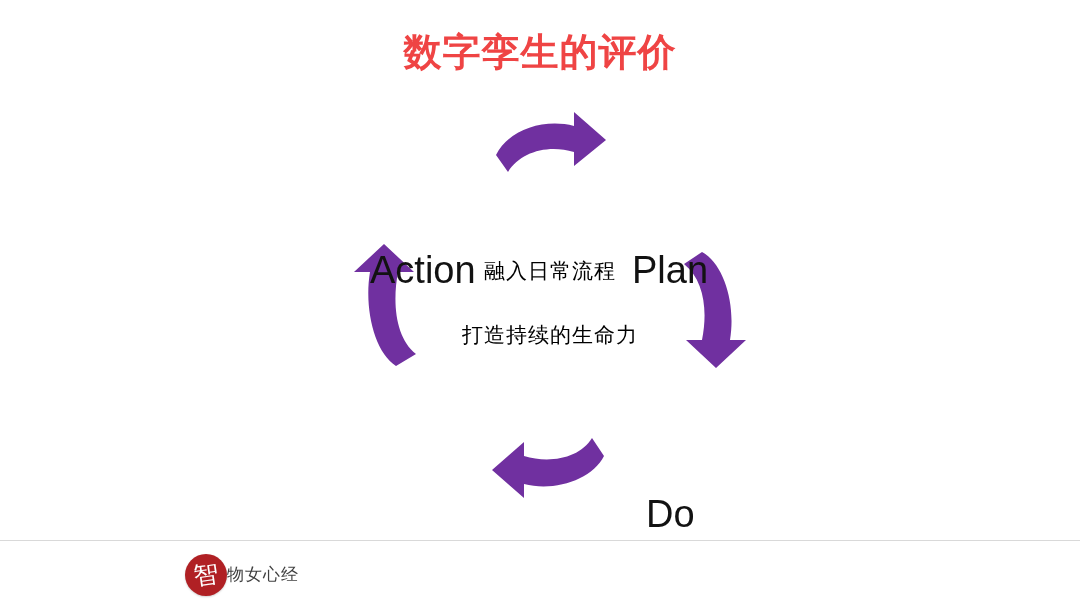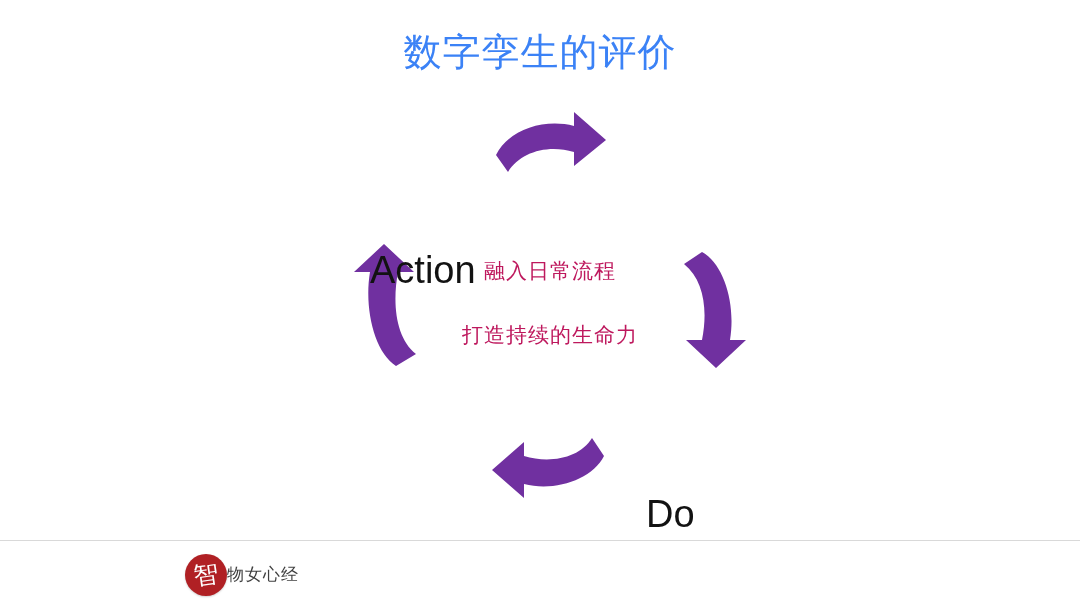--- a/index.html
+++ b/index.html
@@ -20,23 +20,23 @@
 
   
   #slide-title {
     position: absolute;
     left: 0;
     top: 28px;
     width: 1080px;
     text-align: center;
     font-size: 38px;
     line-height: 48px;
-    color: #3b82f6;
+    color: #ef4444;
     letter-spacing: 1px;
-    font-weight: 400;
+    font-weight: 700;
     white-space: nowrap;
   }
 
   
   #cycle {
     position: absolute;
     left: 310px;
     top: 100px;
     width: 480px;
     height: 420px;
@@ -67,21 +67,21 @@
   #center-text {
     position: absolute;
     left: 120px;
     top: 158px;
     width: 240px;
     text-align: center;
   }
   .center-line {
     font-size: 21px;
     line-height: 26px;
-    color: #be185d;
+    color: #000000;
     letter-spacing: 1px;
     white-space: nowrap;
   }
   .center-line + .center-line {
     margin-top: 38px;
   }
 
   
   #footer-divider {
     position: absolute;
@@ -161,20 +161,21 @@
     </div>
 
     <div class="cycle-arrow" id="arrow-left">
       <svg viewBox="0 0 72 128" width="72" height="128" aria-hidden="true">
         <path d="M48 124 C 26 110, 16 66, 22 30 L 6 30 L 36 2 L 66 30 L 50 30
                  C 44 62, 48 96, 68 112 Z" fill="#7030A0"></path>
       </svg>
     </div>
 
     <div class="cycle-label" id="label-action">Action</div>
+    <div class="cycle-label" id="label-plan">Plan</div>
     <div class="cycle-label" id="label-do">Do</div>
 
     <div id="center-text">
       <div class="center-line">融入日常流程</div>
       <div class="center-line">打造持续的生命力</div>
     </div>
 
   </div>
 
   <div id="footer-divider"></div>

